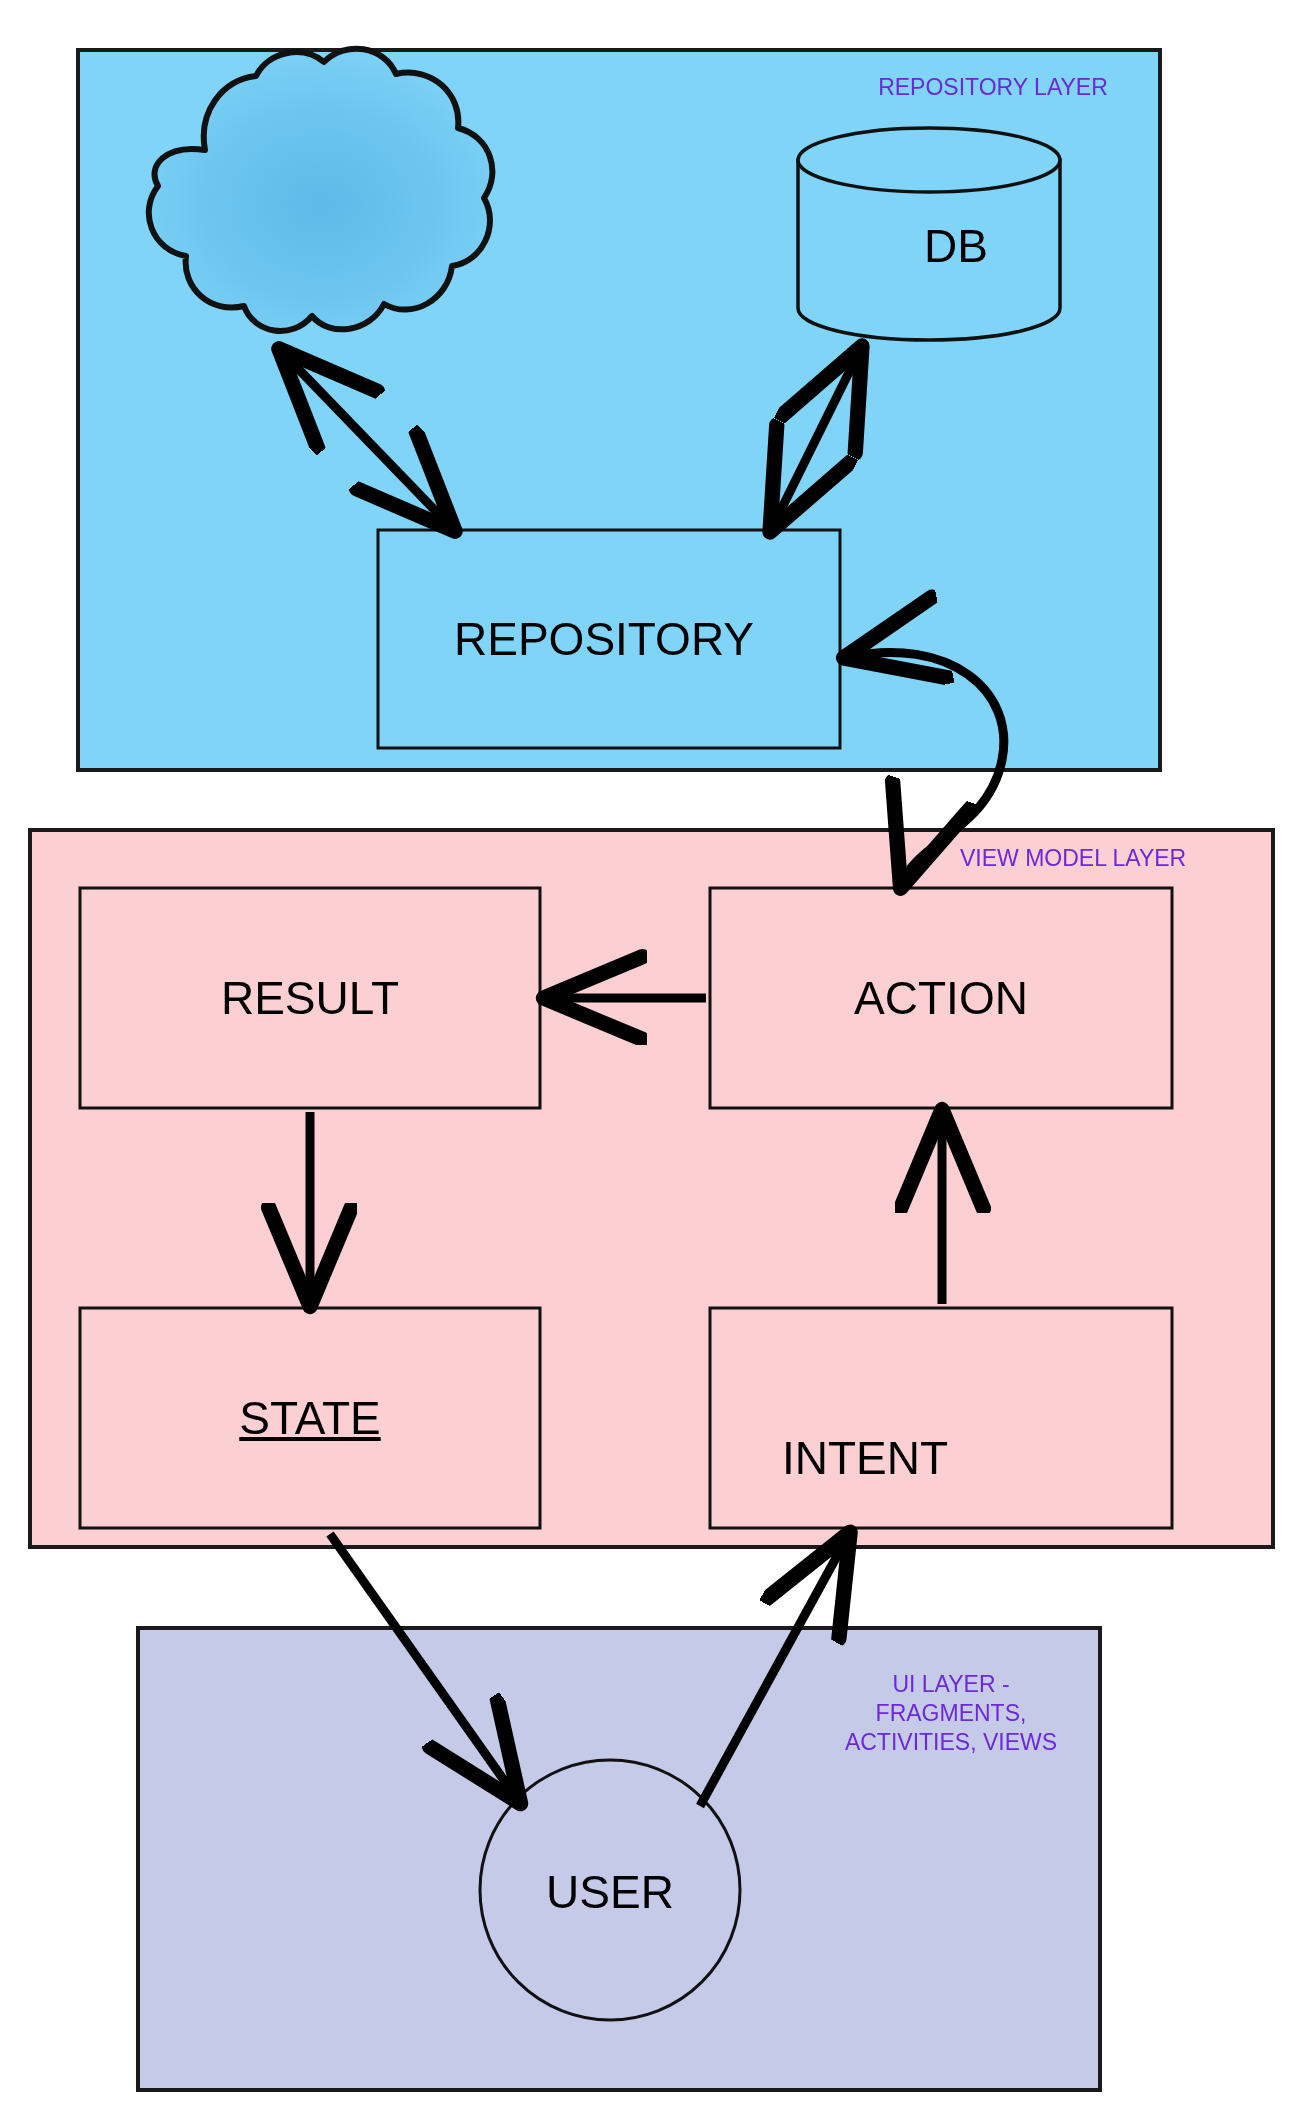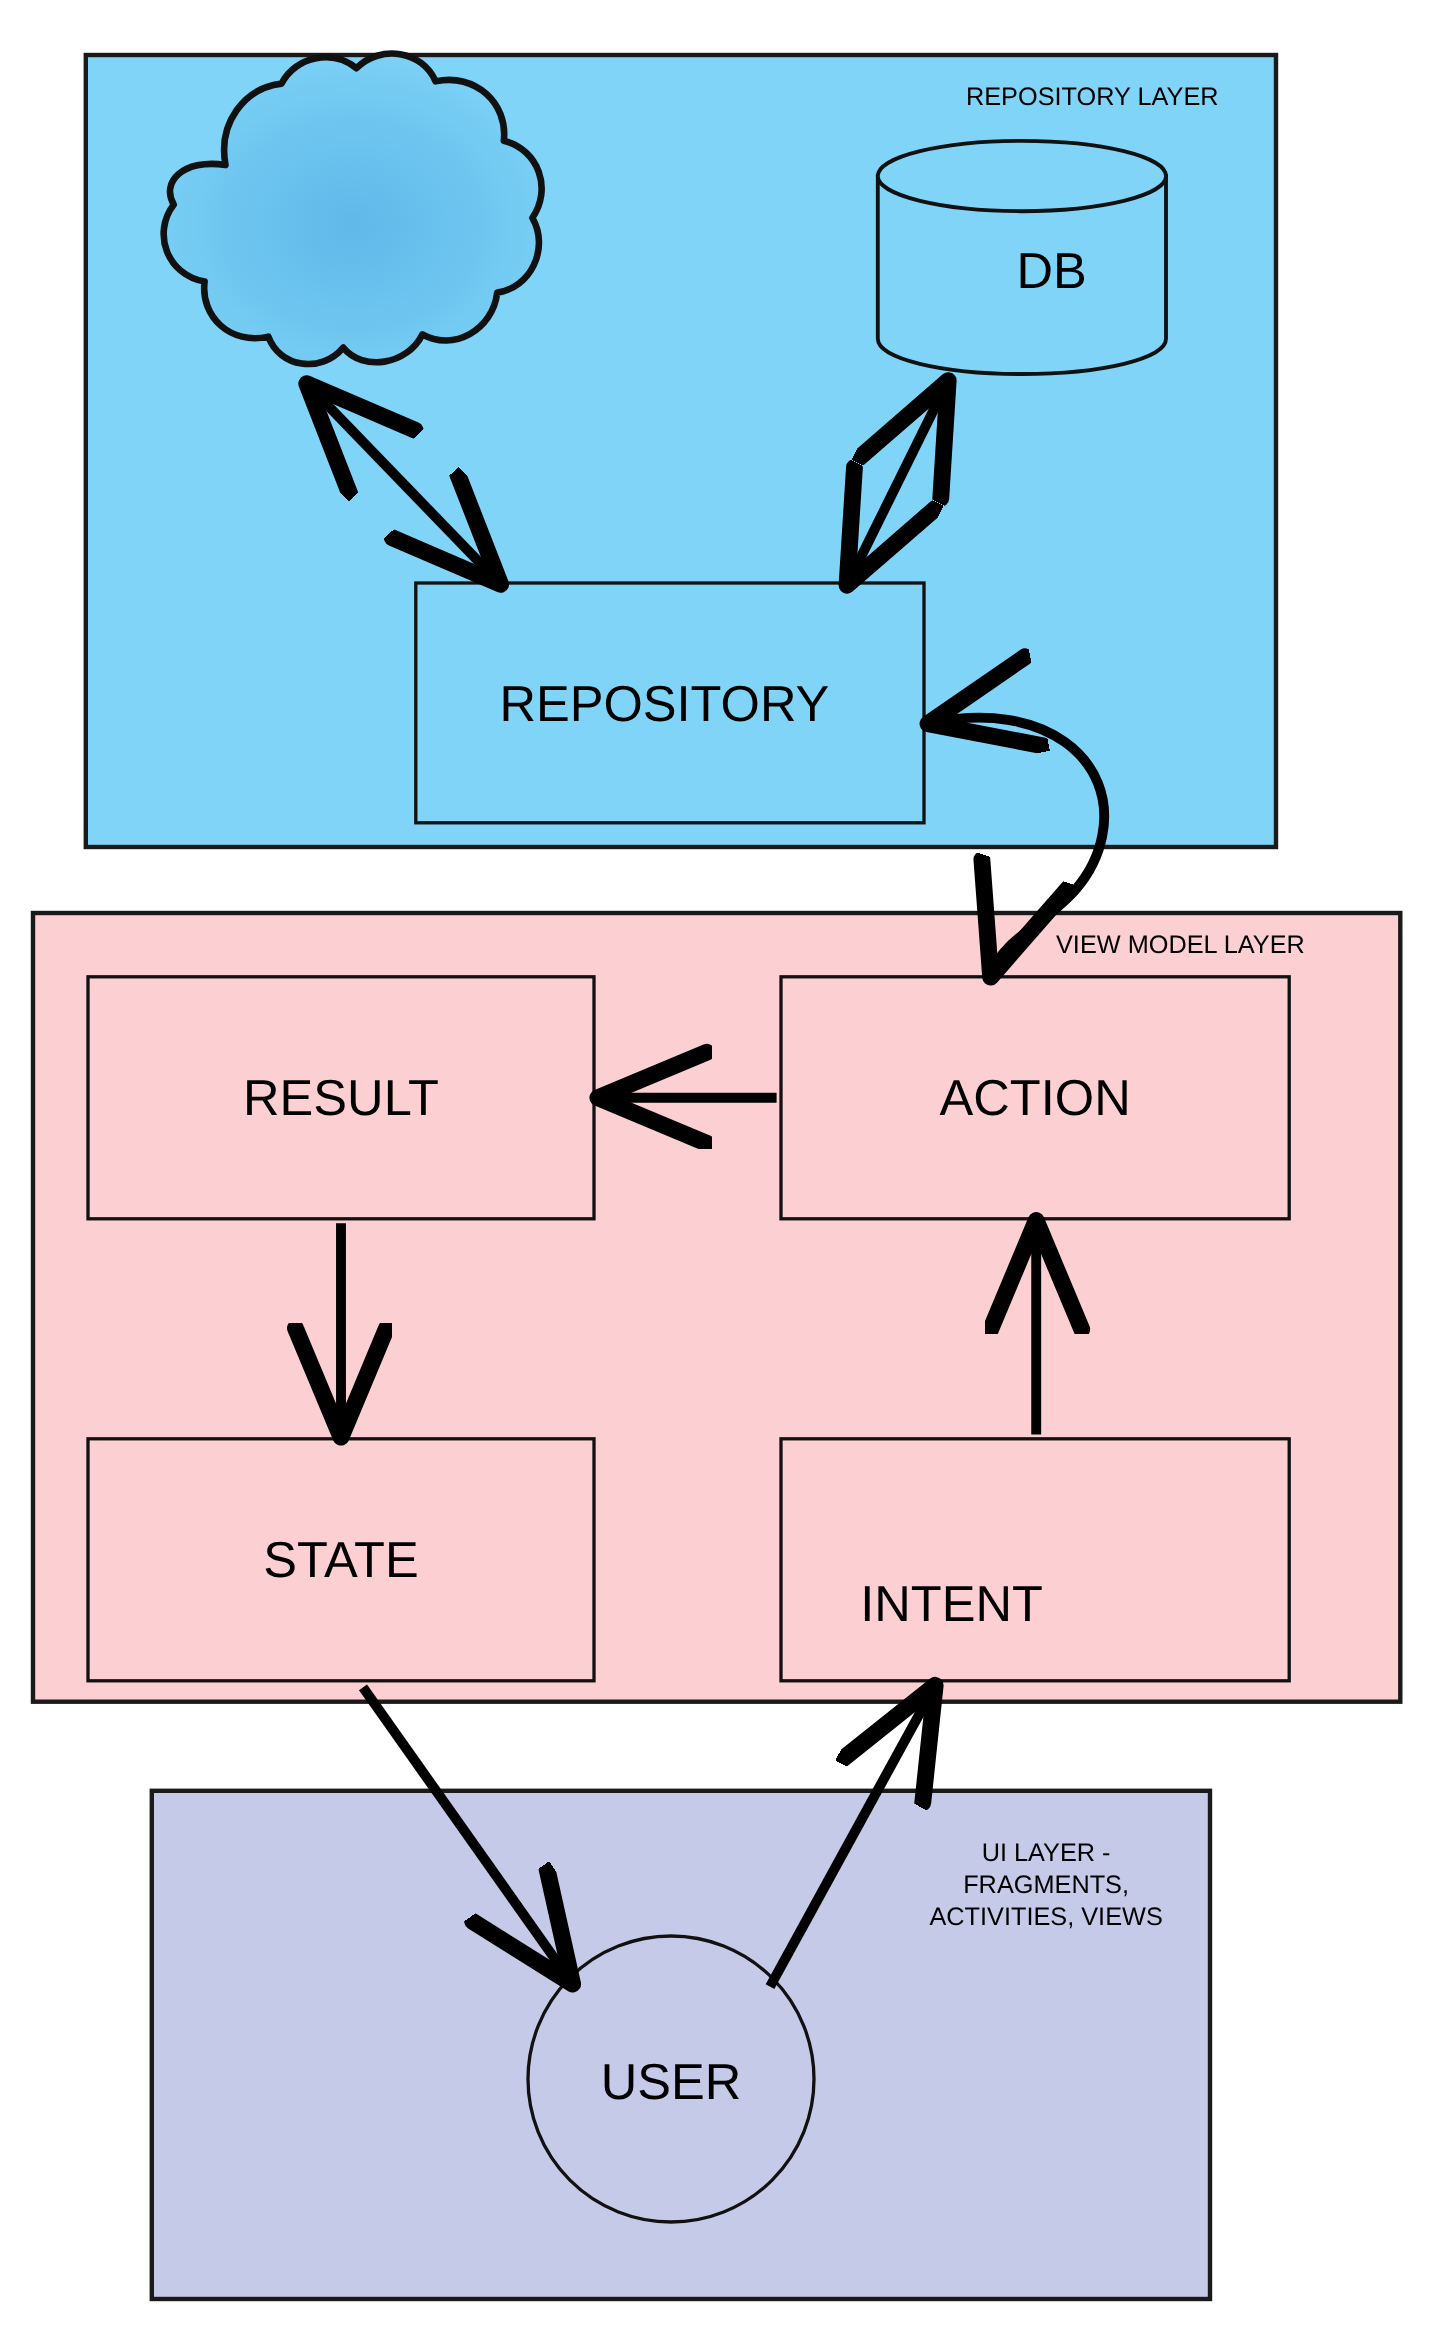--- a/index.html
+++ b/index.html
@@ -29,21 +29,21 @@
     position: absolute;
     text-align: center;
     color: #000000;
     white-space: pre;
     pointer-events: none;
     line-height: 1.15;
   }
   .layer-label {
     position: absolute;
     text-align: center;
-    color: #000000;
+    color: #6d28d9;
     line-height: 1.25;
     white-space: pre-line;
   }
   .big-label {
     font-size: 46px;
     font-weight: 400;
   }
   .layer-caption {
     font-size: 23px;
     font-weight: 400;
@@ -127,21 +127,21 @@
 
 
   <div class="node-label big-label" style="left:766px; top:220px; width:314px;padding-left:33px;">DB</div>
 
   <div class="node-label big-label" style="left:378px; top:613px; width:452px;">REPOSITORY</div>
 
   <div class="node-label big-label" style="left:80px; top:972px; width:460px;text-align:center;">RESULT</div>
 
   <div class="node-label big-label" style="left:710px; top:972px; width:462px;">ACTION</div>
 
-  <div class="node-label big-label" style="left:80px; top:1392px; width:460px;">STATE</div>
+  <div class="node-label big-label" style="left:80px; top:1392px; width:460px;text-decoration:underline;">STATE</div>
 
   <div class="node-label big-label" style="left:673px; top:1392px; width:384px;margin-top:40px;">INTENT</div>
 
   <div class="node-label big-label" style="left:480px; top:1866px; width:260px;">USER</div>
 
   <div class="layer-label layer-caption" style="left:848px; top:73px; width:290px; text-align:center;">REPOSITORY LAYER</div>
 
   <div class="layer-label layer-caption" style="left:960px; top:844px; width:280px; text-align:left;">VIEW MODEL LAYER</div>
 
   <div class="layer-label layer-caption" style="left:826px; top:1670px; width:250px; text-align:center;">UI LAYER -

